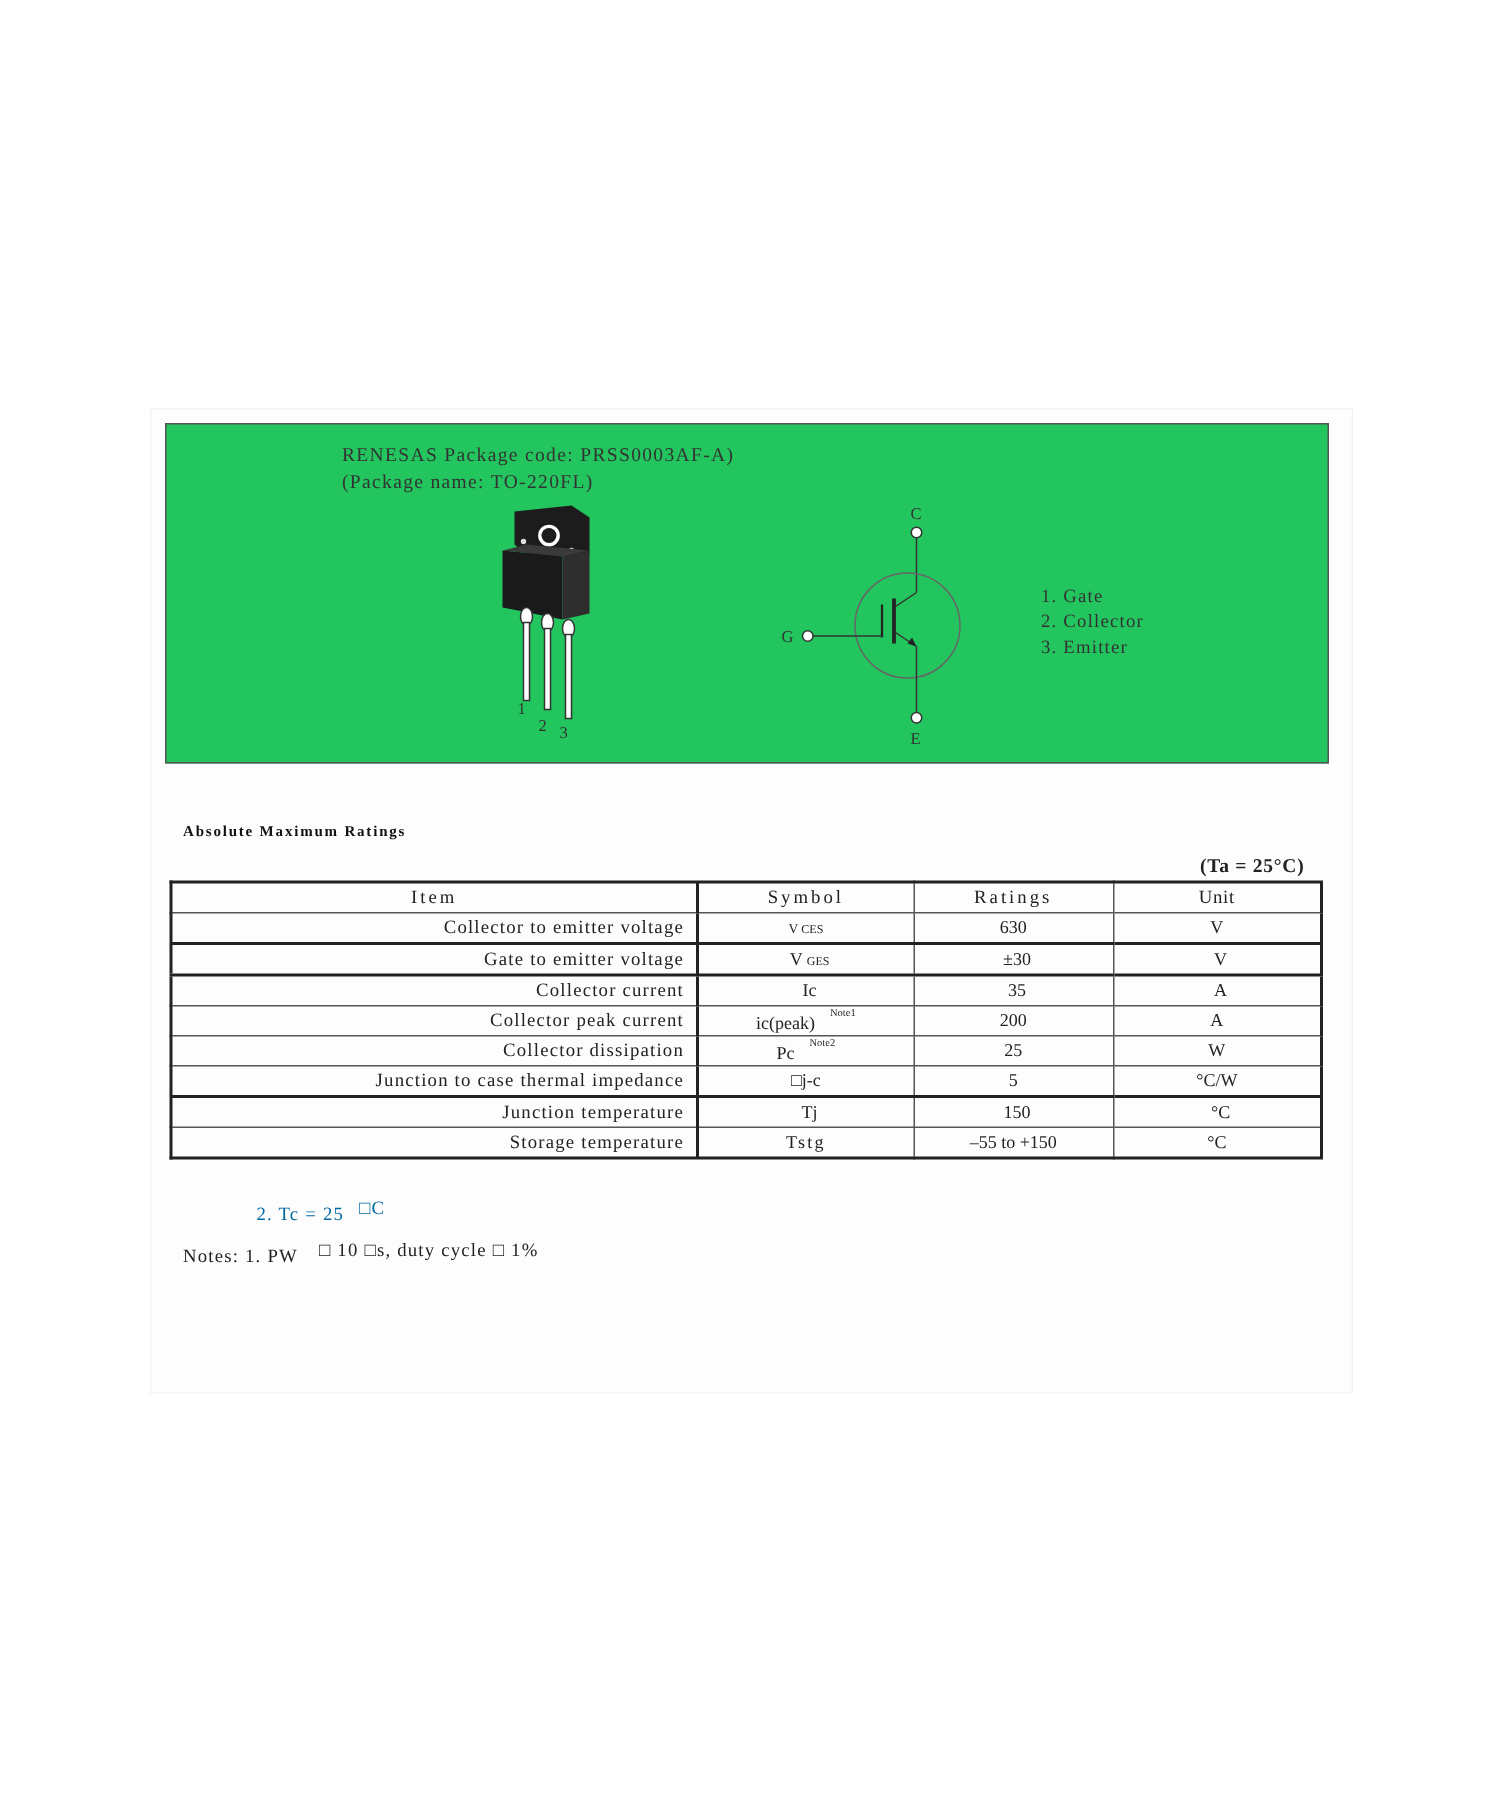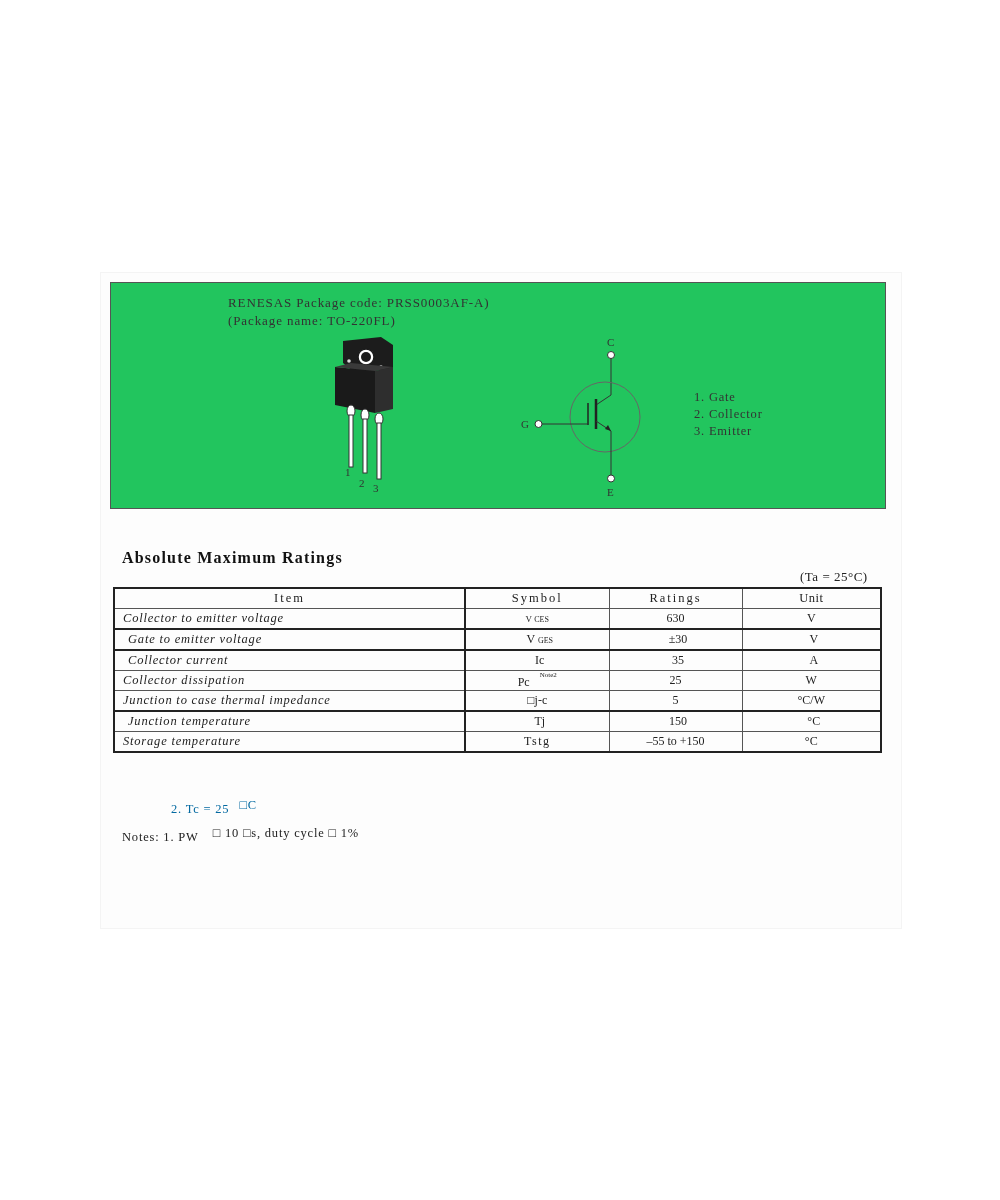--- a/index.html
+++ b/index.html
@@ -8,28 +8,28 @@
     .sheet { position: absolute; left: 100px; top: 272px; width: 800px; height: 655px;
              background: #fdfdfd; border: 1px solid #f4f4f4; }
     .pkg-box { position: absolute; left: 110px; top: 282px; width: 774px; height: 225px;
                border: 1.5px solid #555; background: #22c55e; }
     .pkg-code { position: absolute; left: 117px; top: 12px; font-size: 13px; letter-spacing: 0.9px; color: #333; }
     .pkg-name { position: absolute; left: 117px; top: 30px; font-size: 13px; letter-spacing: 0.9px; color: #333; }
     .pkg-img { position: absolute; left: 220px; top: 50px; }
     .symbol { position: absolute; left: 405px; top: 52px; }
     .pin-legend { position: absolute; left: 583px; top: 106px; font-size: 12.5px; letter-spacing: 0.8px; line-height: 17px; color: #333; }
     .pin-legend div { white-space: nowrap; }
-    .section-title { position: absolute; left: 122px; top: 549px; font-size: 16px; font-weight: bold;
+    .section-title { position: absolute; left: 122px; top: 549px; font-size: 10px; font-weight: bold;
                      letter-spacing: 1.2px; color: #111; }
-    .cond { position: absolute; left: 800px; top: 569px; font-size: 13px; letter-spacing: 0.5px; color: #222; }
+    .cond { position: absolute; left: 800px; top: 569px; font-size: 13px; letter-spacing: 0.5px; color: #222; font-weight: bold; }
     table.ratings { position: absolute; left: 113px; top: 587px; width: 769px; border-collapse: collapse;
                     border: 2px solid #222; font-size: 12.5px; }
     table.ratings th, table.ratings td { border: 1px solid #555; height: 19px; padding: 0 8px; color: #222; }
     table.ratings th { font-weight: normal; letter-spacing: 2px; height: 19px; }
-    table.ratings td.item { text-align: left; letter-spacing: 0.8px; font-style: italic; }
+    table.ratings td.item { text-align: right; letter-spacing: 0.8px; }
     table.ratings td.sym, table.ratings td.rat, table.ratings td.unit { text-align: center; font-size: 12px; }
     table.ratings tr.thick-top td { border-top: 2.5px solid #222; padding-left: 13px; }
     table.ratings th.c1, table.ratings td.item { border-right: 2px solid #222; }
     table.ratings td.unit, table.ratings th.c4 { border-right: 2px solid #222; }
     .sub { font-size: 8px; }
     .sup { font-size: 7px; vertical-align: 9px; margin-left: 10px; }
     .notes1 { position: absolute; left: 122px; top: 782px; font-size: 12.5px; letter-spacing: 0.8px; color: #222; white-space: nowrap; margin-top: 48px; }
     .notes2 { position: absolute; left: 171px; top: 802px; font-size: 12.5px; letter-spacing: 0.8px; color: #0369a1; white-space: nowrap; }
     .notes1 .tail, .notes2 .tail { position: relative; top: -4px; margin-left: 14px; }
   </style>
@@ -121,20 +121,26 @@
       <td class="rat">±30</td>
       <td class="unit">V</td>
     </tr>
     <tr class="thick-top">
       <td class="item">Collector current</td>
       <td class="sym">Ic</td>
       <td class="rat">35</td>
       <td class="unit">A</td>
     </tr>
     <tr>
+      <td class="item">Collector peak current</td>
+      <td class="sym"><span>ic(peak)</span><span class="sup">Note1</span></td>
+      <td class="rat">200</td>
+      <td class="unit">A</td>
+    </tr>
+    <tr>
       <td class="item">Collector dissipation</td>
       <td class="sym"><span>Pc</span><span class="sup">Note2</span></td>
       <td class="rat">25</td>
       <td class="unit">W</td>
     </tr>
     <tr>
       <td class="item">Junction to case thermal impedance</td>
       <td class="sym">□j-c</td>
       <td class="rat">5</td>
       <td class="unit">°C/W</td>

